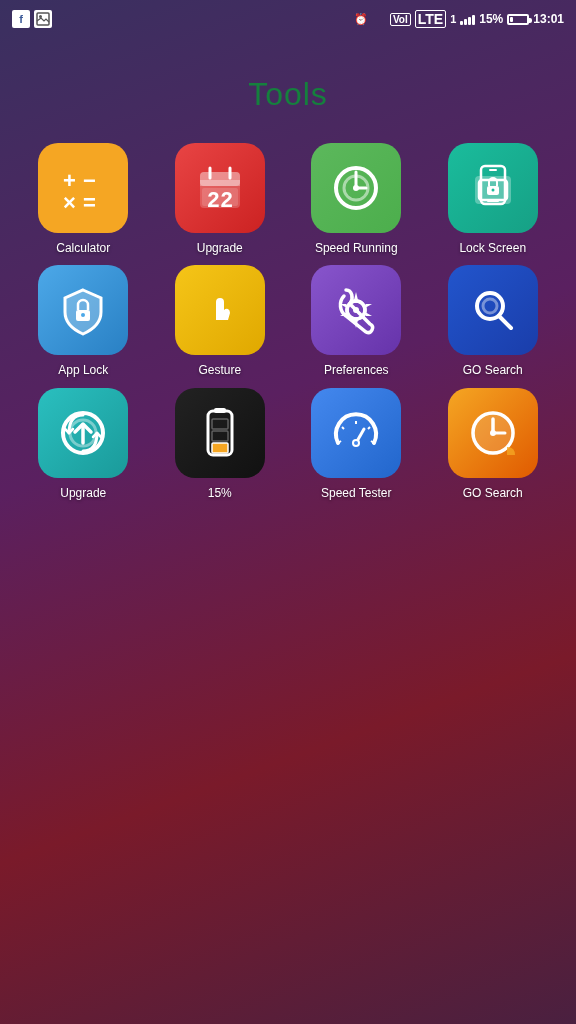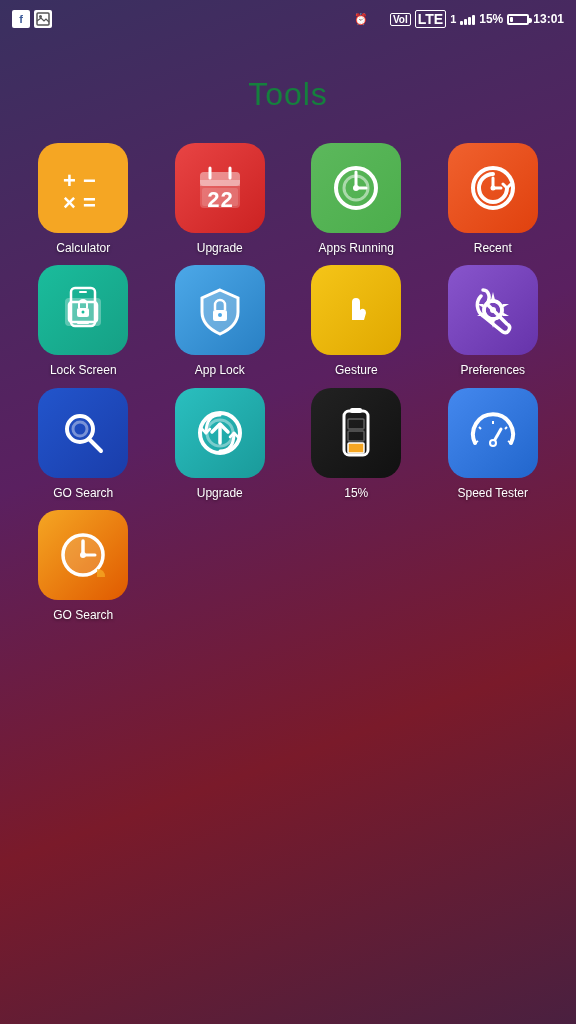--- a/index.html
+++ b/index.html
@@ -298,36 +298,23 @@
   <div class="app-item">
     <div class="app-icon icon-apps-running">
       <svg viewBox="0 0 56 56" fill="none">
         <circle cx="28" cy="28" r="20" stroke="white" stroke-width="4"></circle>
         <circle cx="28" cy="28" r="12" stroke="white" stroke-width="3" opacity="0.5"></circle>
         <line x1="28" y1="28" x2="28" y2="12" stroke="white" stroke-width="3" stroke-linecap="round"></line>
         <line x1="28" y1="28" x2="38" y2="28" stroke="white" stroke-width="3" stroke-linecap="round"></line>
         <circle cx="28" cy="28" r="3" fill="white"></circle>
       </svg>
     </div>
-    <span class="app-label">Apps Running</span>
-  </div>
-
-  <div class="app-item">
-    <div class="app-icon icon-recent">
-      <svg viewBox="0 0 56 56" fill="none">
-        <circle cx="28" cy="28" r="20" stroke="white" stroke-width="4"></circle>
-        <path d="M28 14 A14 14 0 1 0 42 28" stroke="white" stroke-width="4" stroke-linecap="round"></path>
-        <polyline points="38,24 42,28 46,24" stroke="white" stroke-width="3" stroke-linecap="round" stroke-linejoin="round"></polyline>
-        <line x1="28" y1="28" x2="28" y2="18" stroke="white" stroke-width="3" stroke-linecap="round"></line>
-        <line x1="28" y1="28" x2="36" y2="28" stroke="white" stroke-width="3" stroke-linecap="round"></line>
-        <circle cx="28" cy="28" r="2.5" fill="white"></circle>
-      </svg>
-    </div>
-    <span class="app-label">Recent</span>
-  </div>
+    <span class="app-label">Speed Running</span>
+  </div>
+
 
 
   <div class="app-item">
     <div class="app-icon icon-lock-screen">
       <svg viewBox="0 0 56 56" fill="none">
         <rect x="10" y="16" width="36" height="28" rx="4" fill="white" opacity="0.3"></rect>
         <rect x="14" y="20" width="28" height="20" rx="3" stroke="white" stroke-width="2.5"></rect>
 
         <rect x="16" y="6" width="24" height="38" rx="4" stroke="white" stroke-width="2.5"></rect>
         <rect x="22" y="40" width="12" height="2" rx="1" fill="white"></rect>

